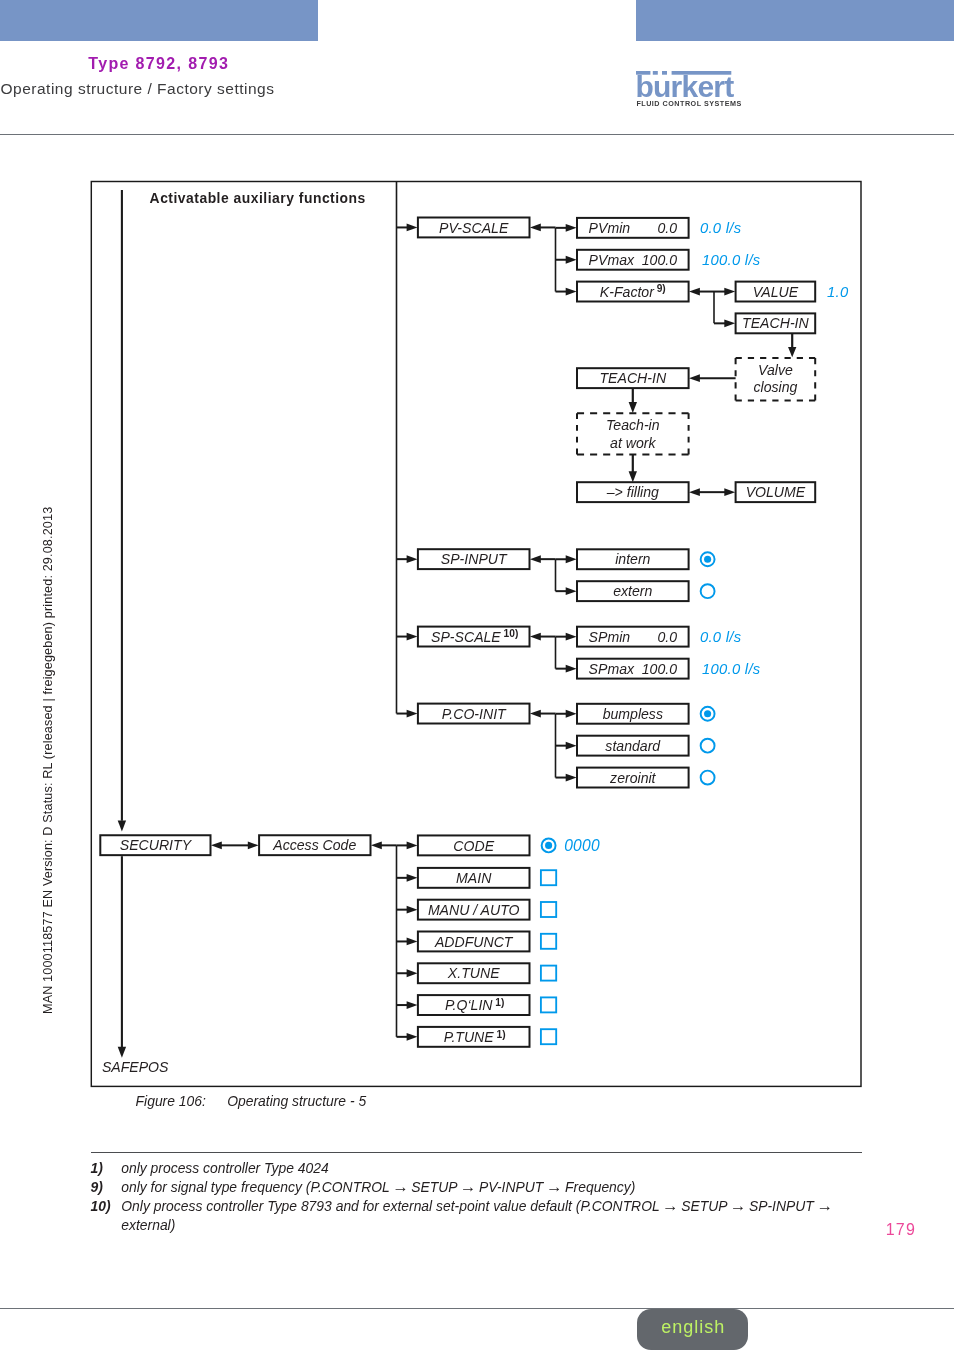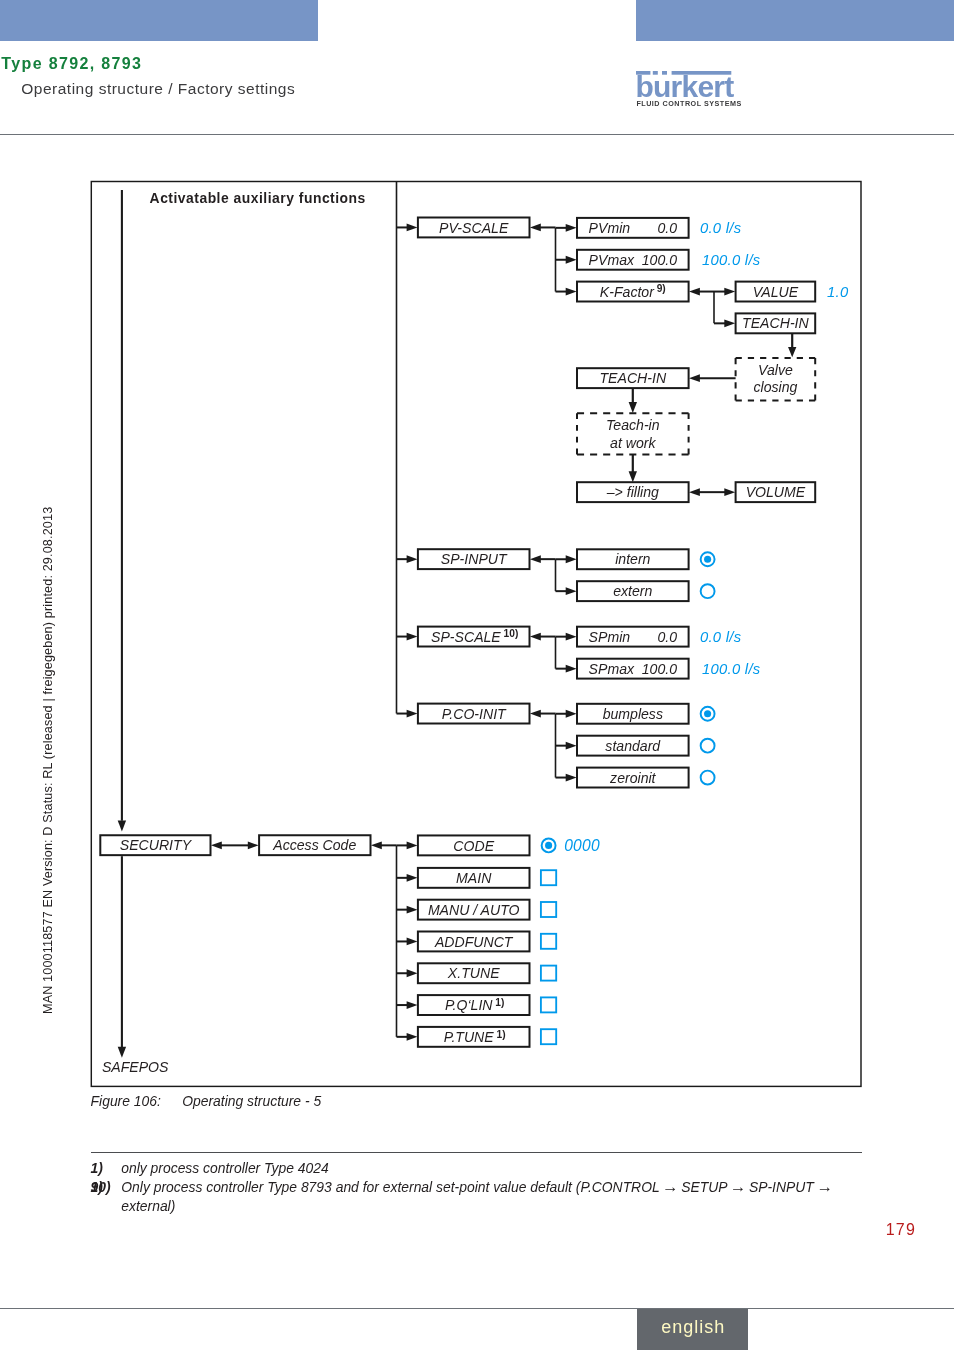--- a/index.html
+++ b/index.html
@@ -2,22 +2,22 @@
 <html><head>
 <meta charset="utf-8">
 <style>
   html,body{margin:0;padding:0;}
   body{width:954px;height:1350px;background:#ffffff;font-family:"Liberation Sans",sans-serif;position:relative;overflow:hidden;}
   .abs{position:absolute;}
 
   
   #hdr-bar-left{left:0;top:0;width:318px;height:41px;background:#7795c6;}
   #hdr-bar-right{left:636px;top:0;right:0;height:41px;background:#7795c6;}
-  #hdr-type{left:0;top:54.5px;width:316px;text-align:left;font-size:16px;font-weight:bold;color:#15803d;letter-spacing:1.35px;text-indent:1.35px;}
-  #hdr-sub{left:0;top:80px;width:316px;text-align:center;font-size:15.5px;color:#3b3b3d;letter-spacing:0.5px;text-indent:0.5px;}
+  #hdr-type{left:0;top:54.5px;width:316px;text-align:center;font-size:16px;font-weight:bold;color:#a21caf;letter-spacing:1.35px;text-indent:1.35px;}
+  #hdr-sub{left:0;top:80px;width:316px;text-align:left;font-size:15.5px;color:#3b3b3d;letter-spacing:0.5px;text-indent:0.5px;}
   #hdr-rule{left:0;top:133.8px;width:954px;height:1.3px;background:#6d7278;}
 
   
   #logo{left:636px;top:59px;width:100px;height:42px;margin-top:12px;}
   .logo-word{font-family:"Liberation Sans",sans-serif;font-size:30px;font-weight:bold;fill:#7795c6;letter-spacing:-0.75px;}
   .logo-tag{font-family:"Liberation Sans",sans-serif;font-size:7.2px;font-weight:bold;fill:#3b3b3d;letter-spacing:0.5px;}
 
   
   #sidetext{left:41.9px;top:1014.4px;font-size:12.6px;letter-spacing:0.158px;color:#231f20;white-space:nowrap;transform:rotate(-90deg);transform-origin:0 0;line-height:13.0px;}
 
@@ -25,33 +25,33 @@
   #diagram{left:0;top:0;width:954px;height:1350px;}
   #diagram-svg text{font-family:"Liberation Sans",sans-serif;}
   .bxt{font-style:italic;fill:#231f20;}
   .cyt{font-style:italic;fill:#0099eb;}
   .hdt{font-weight:bold;fill:#231f20;}
   .sup{font-style:normal;font-weight:bold;font-size:10.2px;}
 
 
   
   #fig-cap{left:90.6px;top:1091.5px;font-size:13.9px;font-style:italic;color:#231f20;line-height:19px;white-space:nowrap;}
-  #fig-cap .num{display:inline-block;width:91.6px;}
+  #fig-cap .num{display:inline-block;width:91.6px;margin-left:45px;}
 
   
   #fn-rule{left:90.6px;top:1152.3px;width:771.4px;height:1.1px;background:#4b4d50;}
   #footnotes{left:90.6px;top:1158.5px;width:765px;font-size:13.9px;font-style:italic;color:#231f20;line-height:19px;}
   .fn-row{position:relative;padding-left:30.7px;}
   .fn-row .fn-mark{position:absolute;left:0;top:0;font-weight:bold;font-style:italic;}
   .arw{font-size:16.5px;font-style:normal;line-height:0;position:relative;top:0.5px;letter-spacing:0;margin:0 -1.2px;}
-  #pageno{left:0;top:1221px;width:916px;text-align:right;font-size:16px;color:#b91c1c;letter-spacing:1.2px;}
+  #pageno{left:0;top:1221px;width:916px;text-align:right;font-size:16px;color:#ec4899;letter-spacing:1.2px;}
 
   
   #bot-rule{left:0;top:1307.8px;width:954px;height:1.3px;background:#6d7278;}
-  #lang-tab{left:637.1px;top:1309.1px;width:111.2px;height:41px;background:#63676c;color:#fef9c3;font-size:18px;letter-spacing:1px;text-indent:1px;text-align:center;line-height:36px;}
+  #lang-tab{left:637.1px;top:1309.1px;width:111.2px;height:41px;background:#63676c;color:#bef264;font-size:18px;letter-spacing:1px;text-indent:1px;text-align:center;line-height:36px;border-radius:14px;}
 </style>
 </head>
 <body>
 
 <div class="abs" id="hdr-bar-left"></div>
 <div class="abs" id="hdr-bar-right"></div>
 <div class="abs" id="hdr-type">Type 8792, 8793</div>
 <div class="abs" id="hdr-sub">Operating structure / Factory settings</div>
 <div class="abs" id="hdr-rule"></div>
 
@@ -260,19 +260,19 @@
 </svg>
 </div>
 
 <div class="abs" id="fig-cap">
   <span class="num">Figure 106:</span><span>Operating structure - 5</span>
 </div>
 
 <div class="abs" id="fn-rule"></div>
 <div class="abs" id="footnotes">
     <div class="fn-row"><span class="fn-mark">1)</span><span>only process controller Type 4024</span></div>
-    <div class="fn-row"><span class="fn-mark">9)</span></div>
+    <div class="fn-row"><span class="fn-mark">9)</span><span>only for signal type frequency (P.CONTROL <span class="arw">→</span> SETUP <span class="arw">→</span> PV-INPUT <span class="arw">→</span> Frequency)</span></div>
     <div class="fn-row"><span class="fn-mark">10)</span><span>Only process controller Type 8793 and for external set-point value default (P.CONTROL <span class="arw">→</span> SETUP <span class="arw">→</span> SP-INPUT <span class="arw">→</span> external)</span></div>
   </div>
 <div class="abs" id="pageno">179</div>
 
 <div class="abs" id="bot-rule"></div>
 <div class="abs" id="lang-tab">english</div>
 
 </body></html>

